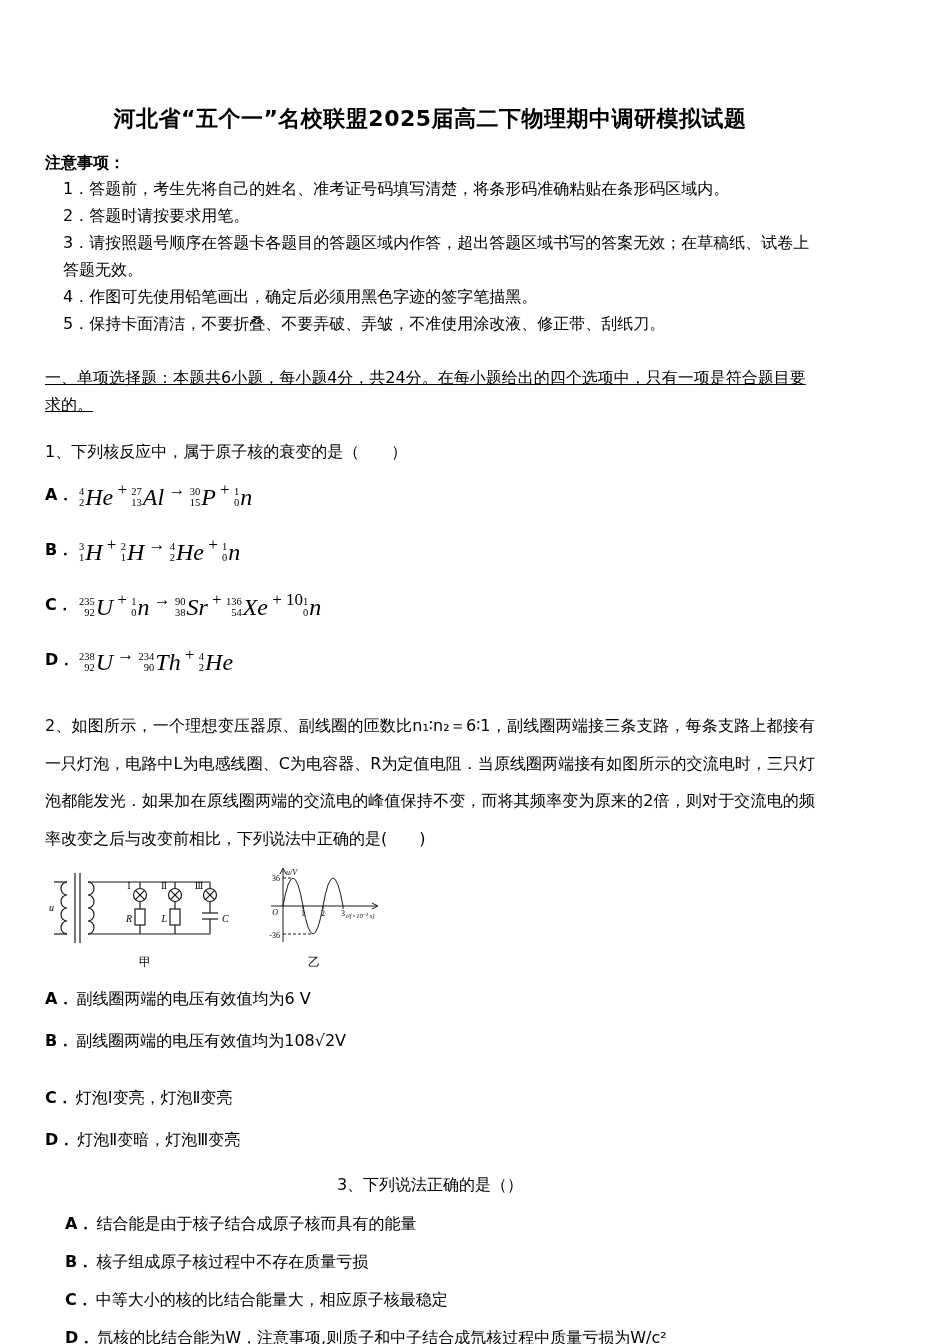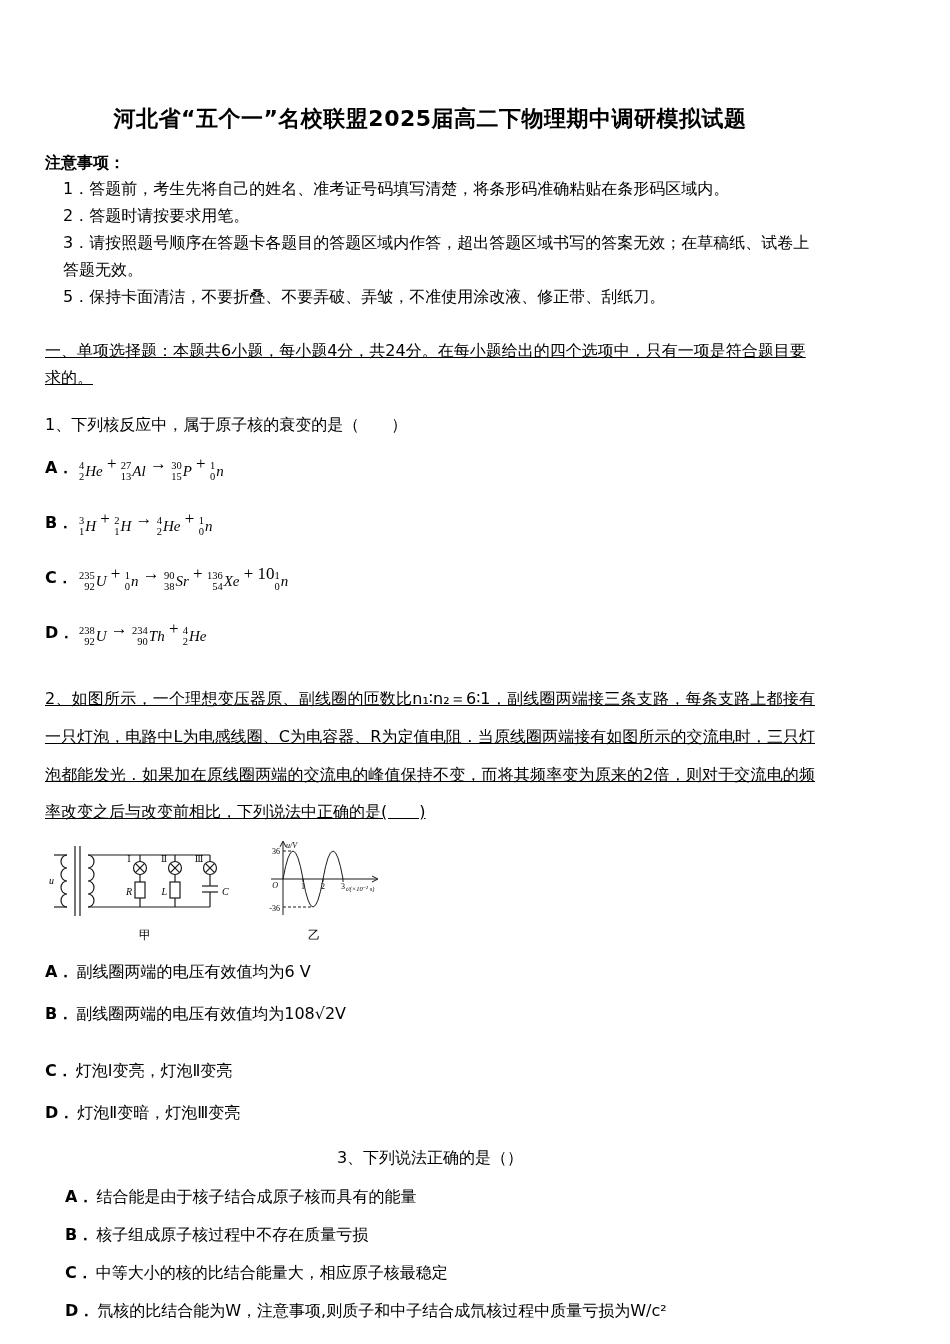--- a/index.html
+++ b/index.html
@@ -12,42 +12,43 @@
   .title{font-size:22px;font-weight:700;text-align:center;margin:0 0 16px 0;letter-spacing:.5px;}
   .notes-heading{font-weight:700;line-height:1.65;font-family:Liberation Serif, serif;}
   .note{line-height:1.68;padding-left:18px;}
   .sec-heading{margin-top:26px;line-height:1.7;text-decoration:underline;}
   .stem{line-height:1.7;margin-top:20px;}
   .opt-row{display:flex;align-items:center;min-height:50px;margin:5px 0;}
   .opt-label{font-weight:700;flex:0 0 34px;}
   .formula{font-family:"Liberation Serif","DejaVu Serif",serif;font-size:17px;}
   .nuclide{display:inline-flex;align-items:center;}
   .nums{display:inline-flex;flex-direction:column;align-items:flex-end;font-size:10.5px;line-height:1.08;margin-right:1px;}
-  .nsym{font-style:italic;font-size:15px;}
-  .q2stem{margin-top:22px;line-height:2.35;text-align:justify;text-decoration:underline;}
+  .nsym{font-style:italic;font-size:24px;}
+  .q2stem{margin-top:22px;line-height:2.35;text-align:justify;}
   .figure{display:flex;align-items:flex-start;gap:16px;margin:4px 0 10px 0;}
   .opt-line{line-height:1.7;margin-top:15px;}
   .opt-label2{font-weight:700;margin-right:3px;}
   .q3-stem{margin-top:18px;line-height:1.7;text-align:center;}
   .q3 .opt-line{margin-top:11px;margin-left:20px;}
   svg text{font-family:"Liberation Serif","DejaVu Serif",serif;fill:#000;}
   svg .it{font-style:italic;}
 </style>
 </head>
 <body>
 
 <div class="page">
 
   <h1 class="title">河北省“五个一”名校联盟2025届高二下物理期中调研模拟试题</h1>
 
   <div>
     <div class="notes-heading">注意事项：</div>
     <div class="note">1．答题前，考生先将自己的姓名、准考证号码填写清楚，将条形码准确粘贴在条形码区域内。</div>
     <div class="note">2．答题时请按要求用笔。</div>
     <div class="note">3．请按照题号顺序在答题卡各题目的答题区域内作答，超出答题区域书写的答案无效；在草稿纸、试卷上答题无效。</div>
+    <div class="note">4．作图可先使用铅笔画出，确定后必须用黑色字迹的签字笔描黑。</div>
     <div class="note">5．保持卡面清洁，不要折叠、不要弄破、弄皱，不准使用涂改液、修正带、刮纸刀。</div>
   </div>
 
   <div class="sec-heading">一、单项选择题：本题共6小题，每小题4分，共24分。在每小题给出的四个选项中，只有一项是符合题目要求的。</div>
 
   <div>
     <div class="stem">1、下列核反应中，属于原子核的衰变的是（　　）</div>
 
     <div class="opt-row">
       <span class="opt-label">A．</span>

